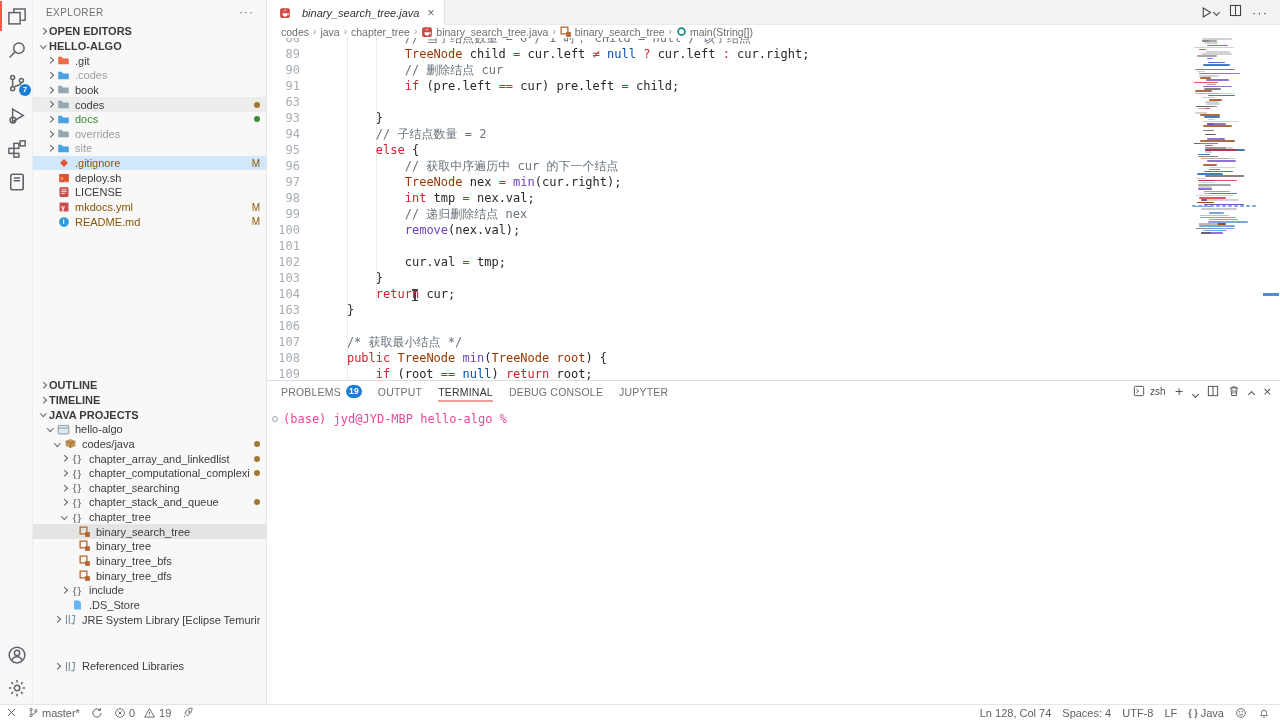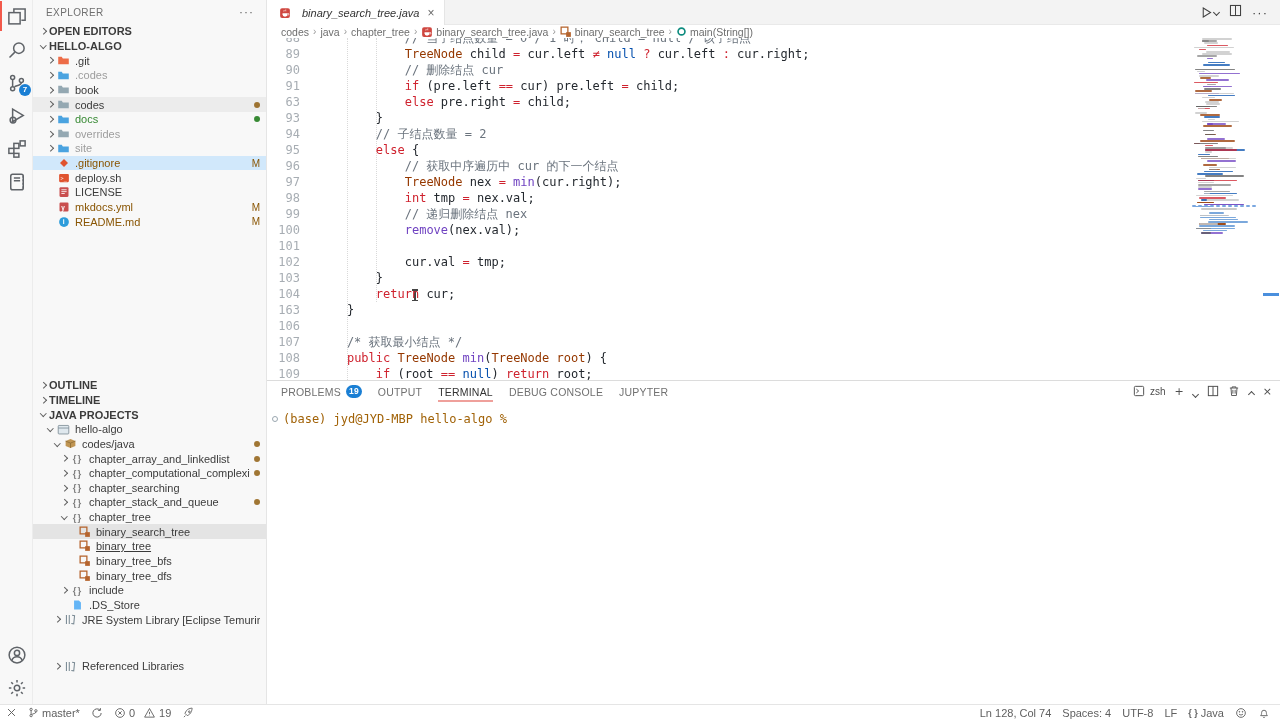--- a/index.html
+++ b/index.html
@@ -87,21 +87,21 @@
   .ptabs { display:flex; gap:16px; align-items:center; }
   .ptab { font-size:10.5px; color:#717171; letter-spacing:.2px; display:flex; align-items:center; gap:5px;
           height:21px; cursor:pointer; position:relative; }
   .ptab.active { color:#333; }
   .ptab.active::after { content:''; position:absolute; left:0; right:0; bottom:0; height:2px; background:var(--underline); }
   .pbadge { background:var(--badge); color:#fff; border-radius:8px; min-width:14px; height:13px; font-size:8.5px;
             line-height:13px; text-align:center; font-weight:700; padding:0 3px; }
   .panel-actions { margin-left:auto; display:flex; align-items:center; gap:9px; color:#4f4f4f; }
   .pa-zsh { font-size:10px; color:#4f4f4f; margin-left:-4px; }
   .pa-glyph { font-size:11px; color:#4f4f4f; cursor:pointer; font-family:"DejaVu Sans", sans-serif; }
-  .term { padding:10px 0 0 14px; font-family:"DejaVu Sans Mono", monospace; font-size:12px; color:#a16207;
+  .term { padding:10px 0 0 14px; font-family:"DejaVu Sans Mono", monospace; font-size:12px; color:#ec4899;
           display:flex; align-items:center;text-align:center; }
   .cmd-dot { width:6px; height:6px; border:1px solid #9aa7b0; border-radius:50%; margin:0 5px 0 -9px; flex:none; }
 
   
   .statusbar { position:absolute; left:0; top:704px; right:0; height:16px; background:#ffffff; border-top:1px solid #e5e5e5;
                display:flex; align-items:center; font-size:11px; color:#5f5f5f; padding:0 10px 0 6px; }
   .sb-left, .sb-right { display:flex; align-items:center; gap:11px; }
   .sb-right { margin-left:auto; }
   .sitem { display:flex; align-items:center; gap:3px; cursor:pointer; white-space:nowrap; }
   .sitem svg { display:block; }
@@ -418,21 +418,21 @@
         <div class="trow sel-gray" style="padding-left: 32px;">
           <span class="arrowbox"></span>
           <span class="fico">
             <svg width="12" height="12" viewBox="0 0 16 16">
               <rect x="1.5" y="1.5" width="9" height="9" fill="none" stroke="#b5642d" stroke-width="1.7"></rect>
               <rect x="8.2" y="8.2" width="6.3" height="6.3" fill="#b5642d"></rect>
             </svg>
           </span>
           <span class="lbl">binary_search_tree</span>
         </div>
-        <div class="trow" style="padding-left: 32px; text-decoration: underline;">
+        <div class="trow" style="padding-left: 32px;">
           <span class="arrowbox"></span>
           <span class="fico">
             <svg width="12" height="12" viewBox="0 0 16 16">
               <rect x="1.5" y="1.5" width="9" height="9" fill="none" stroke="#b5642d" stroke-width="1.7"></rect>
               <rect x="8.2" y="8.2" width="6.3" height="6.3" fill="#b5642d"></rect>
             </svg>
           </span>
           <span class="lbl">binary_tree</span>
         </div>
         <div class="trow" style="padding-left: 32px;">
@@ -587,21 +587,20 @@
           <div class="cl">
             <span class="ln">90</span>
             <span class="ct"><span class="tk-c">            // 删除结点 cur</span></span>
           </div>
           <div class="cl">
             <span class="ln">91</span>
             <span class="ct"><span class="tk-d">            </span><span class="tk-k">if</span><span class="tk-d"> (pre.left </span><span class="tk-o">==</span><span class="tk-d"> cur) pre.left </span><span class="tk-o">=</span><span class="tk-d"> child;</span></span>
           </div>
           <div class="cl">
             <span class="ln">63</span>
-            <span class="ct"><span class="tk-d">            </span><span class="tk-k">else</span><span class="tk-d"> pre.right </span><span class="tk-o">=</span><span class="tk-d"> child;</span></span>
           </div>
           <div class="cl">
             <span class="ln">93</span>
             <span class="ct"><span class="tk-d">        }</span></span>
           </div>
           <div class="cl">
             <span class="ln">94</span>
             <span class="ct"><span class="tk-c">        // 子结点数量 = 2</span></span>
           </div>
           <div class="cl">

